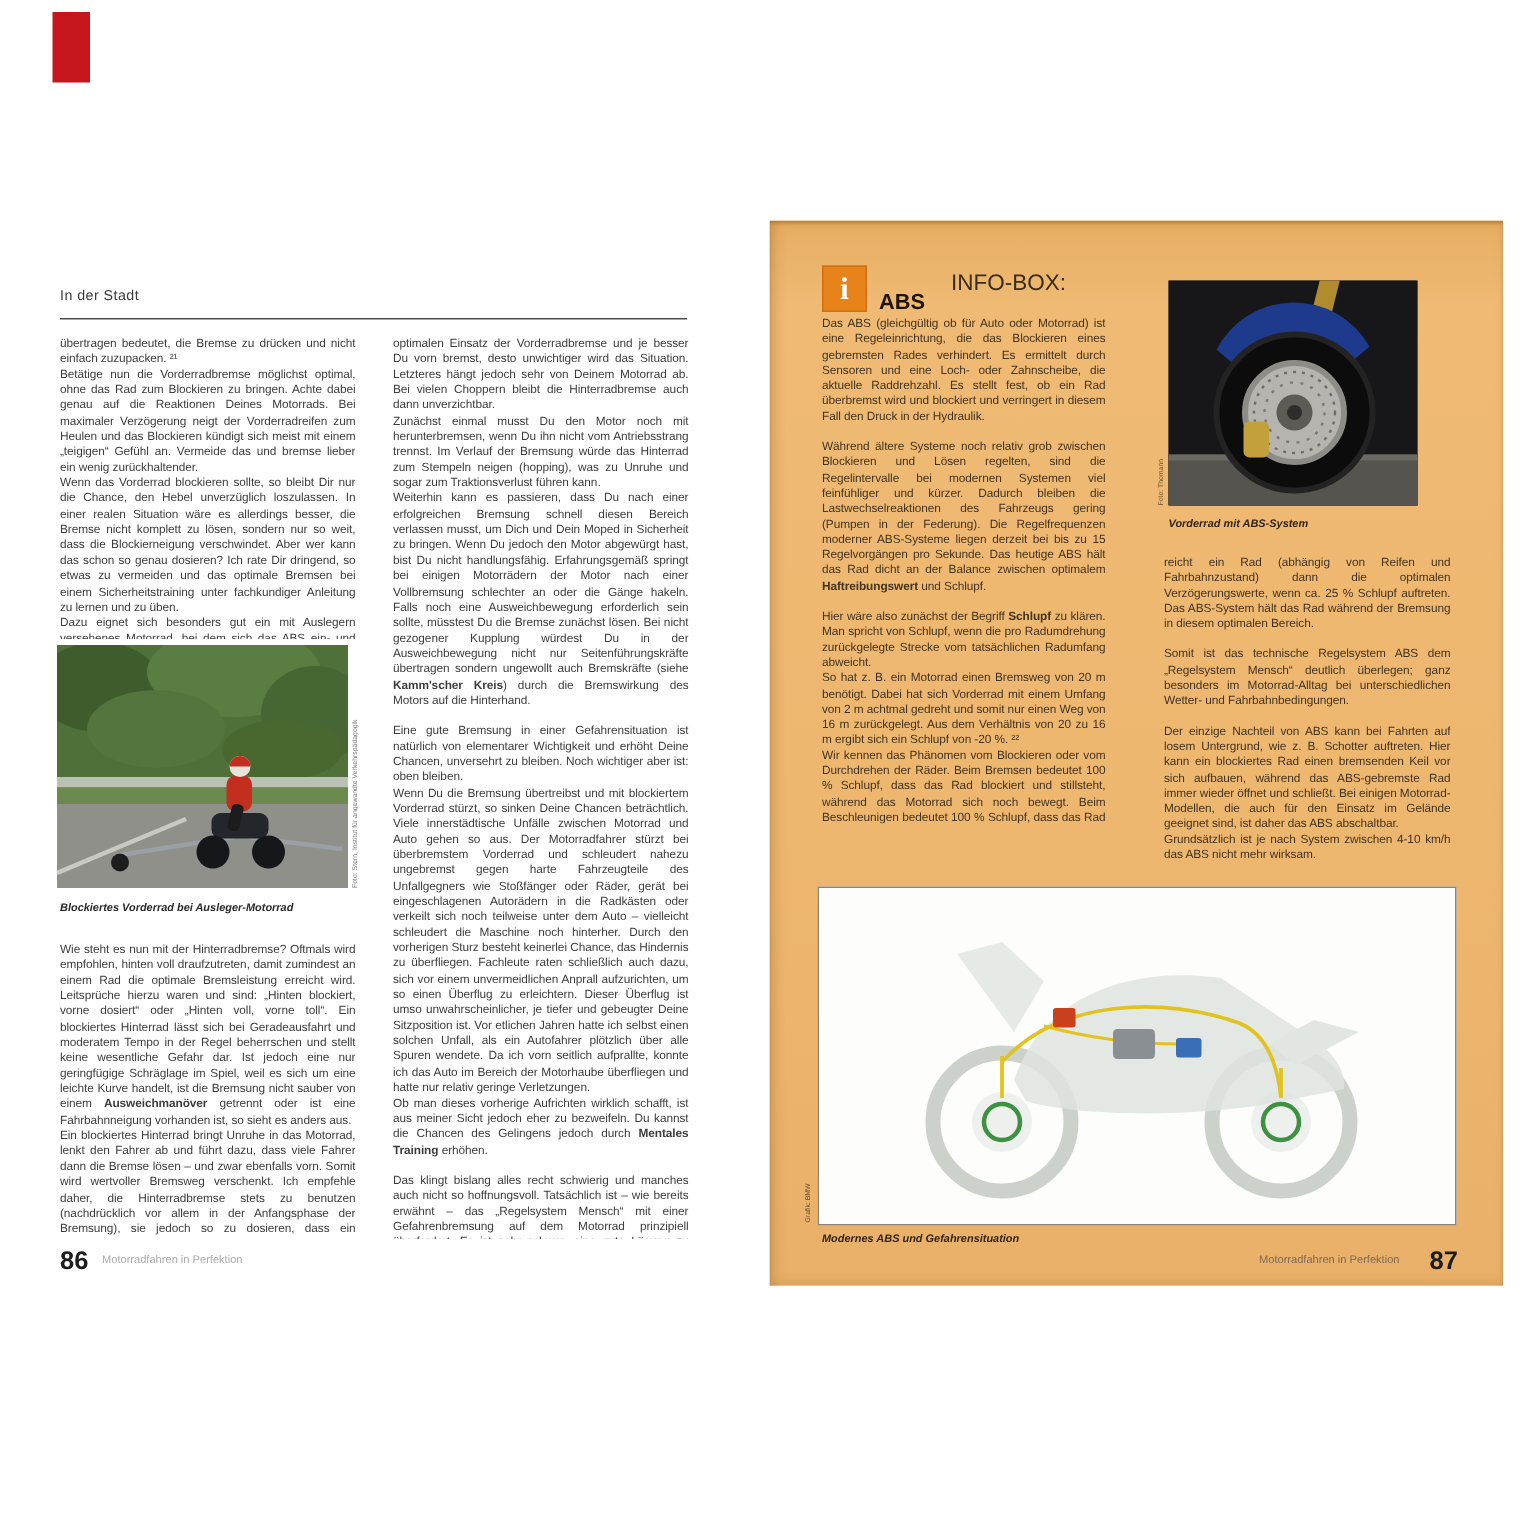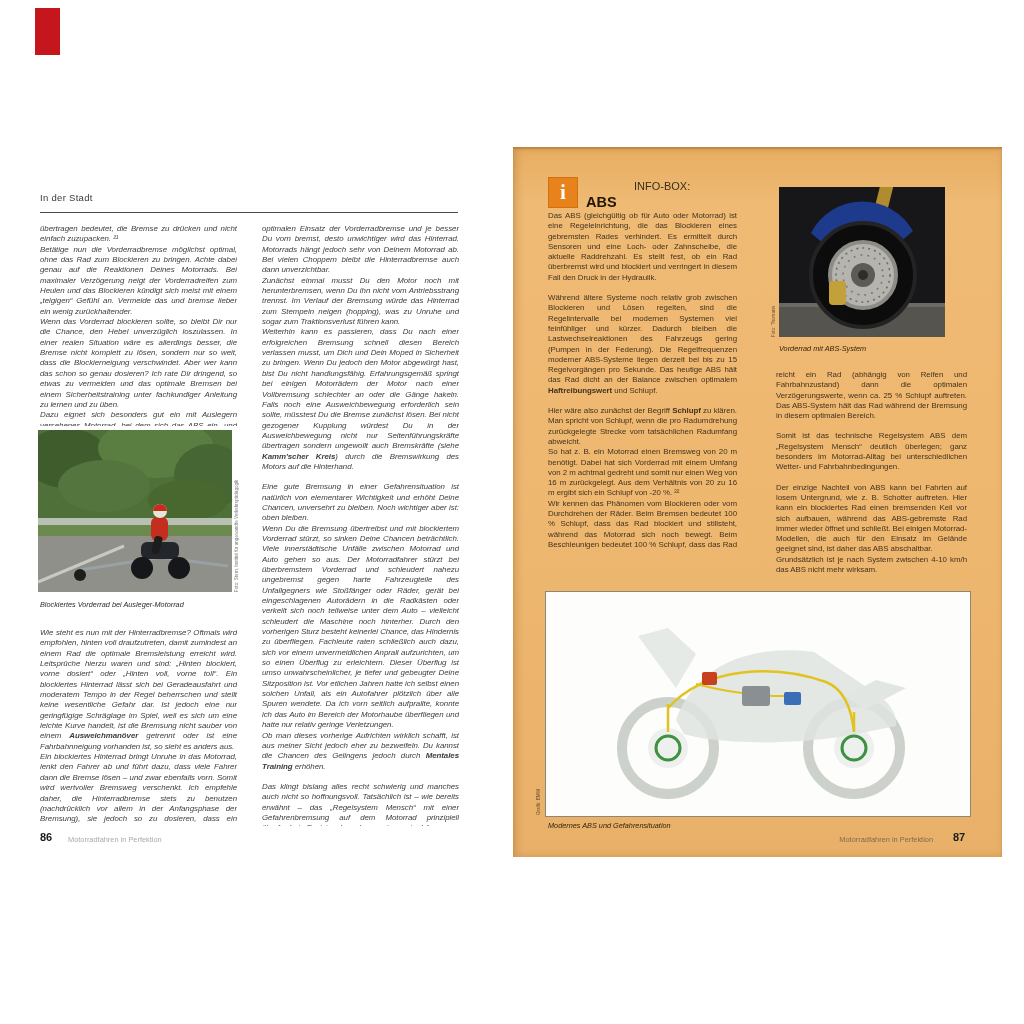--- a/index.html
+++ b/index.html
@@ -3,45 +3,45 @@
 <meta charset="utf-8">
 <style>
   html,body{margin:0;padding:0;background:#fff;}
   .canvas{position:relative;width:1024px;height:1024px;background:#ffffff;overflow:hidden;
           font-family:"Liberation Sans",sans-serif;color:#3d3d3d;}
   .abs{position:absolute;}
   
   .red-tab{left:35px;top:8px;width:25px;height:47px;background:#c5161d;}
   .running-header{left:40px;top:192px;width:418px;font-size:9.5px;color:#3a3a3a;letter-spacing:.3px;}
   .header-rule{left:40px;top:212px;width:418px;height:1px;background:#4a4a4a;}
-  .bodycol{font-size:7.9px;line-height:10.35px;text-align:justify;overflow:hidden;letter-spacing:-0.05px;font-style:italic;}
+  .bodycol{font-size:7.9px;line-height:10.35px;text-align:justify;overflow:hidden;letter-spacing:-0.05px;}
   .bodycol p{margin:0;}
   .bodycol p.gap{margin-top:10px;}
   .lp-col1-top{left:40px;top:224px;width:197px;height:202px;}
   .lp-col1-bottom{left:40px;top:628px;width:197px;height:198px;}
   .lp-col2{left:262px;top:224px;width:197px;height:602px;}
   .photo-frame{left:38px;top:430px;width:194px;height:162px;background:#444;}
   .photo-frame svg{display:block;}
   .v-credit{font-size:4.6px;color:#777;writing-mode:vertical-rl;transform:rotate(180deg);
             white-space:nowrap;overflow:hidden;}
   .lp-credit{left:234px;top:430px;height:162px;}
-  .caption{font-size:7.3px;font-weight:normal;font-style:italic;color:#2b2b2b;}
+  .caption{font-size:7.3px;font-weight:bold;font-style:italic;color:#2b2b2b;}
   .lp-caption{left:40px;top:600px;width:197px;}
-  .footer-num{font-size:11px;font-weight:bold;color:#1d1d1d;}
+  .footer-num{font-size:17px;font-weight:bold;color:#1d1d1d;}
   .lp-footer-num{left:40px;top:831px;}
   .lp-footer-title{left:68px;top:835px;font-size:7.4px;color:#a9a9a9;}
   
   .right-page{left:513px;top:147px;width:489px;height:710px;
               background:linear-gradient(180deg,#e7ad62 0%,#efba74 8%,#eeb770 55%,#e9b069 100%);
               box-shadow:inset 3px 0 8px rgba(120,70,10,.25), inset 0 2px 2px rgba(120,70,10,.3);
               color:#443627;}
   .info-icon{left:35px;top:30px;width:28px;height:29px;background:#e8831c;border:1px solid #d0700e;
              display:flex;align-items:center;justify-content:center;
              font-family:"Liberation Serif",serif;font-weight:bold;font-size:21px;color:#fff;line-height:1;}
-  .infobox-label{left:73px;top:33px;font-size:11px;color:#3a2d1a;padding-left:48px;}
+  .infobox-label{left:73px;top:33px;font-size:15px;color:#3a2d1a;padding-left:48px;}
   .infobox-title{left:73px;top:47px;font-size:14.5px;font-weight:bold;color:#1f1505;}
   .rp-col{font-size:7.9px;line-height:10.3px;text-align:justify;overflow:hidden;color:#42331f;letter-spacing:-0.05px;}
   .rp-col p{margin:0;}
   .rp-col p.gap{margin-top:10px;}
   .rp-col1{left:35px;top:64px;width:189px;height:338px;}
   .rp-col2{left:263px;top:223px;width:191px;height:220px;}
   .rp-photo{left:266px;top:40px;width:166px;height:150px;background:#111;}
   .rp-photo-credit{left:258px;top:40px;height:150px;color:#6b4e2a;}
   .rp-photo-caption{left:266px;top:197px;width:180px;color:#33240f;}
   .illu-box{left:32px;top:444px;width:424px;height:224px;background:#fdfdfb;border:1px solid #8f8576;}
@@ -93,21 +93,21 @@
   </div>
   <div class="abs v-credit lp-credit">Foto: Stern, Institut für angewandte Verkehrspädagogik</div>
   <div class="abs caption lp-caption">Blockiertes Vorderrad bei Ausleger-Motorrad</div>
 
   <div class="abs bodycol lp-col1-bottom">
     <p>Wie steht es nun mit der Hinterradbremse? Oftmals wird empfohlen, hinten voll draufzutreten, damit zumindest an einem Rad die optimale Bremsleistung erreicht wird. Leitsprüche hierzu waren und sind: „Hinten blockiert, vorne dosiert“ oder „Hinten voll, vorne toll“. Ein blockiertes Hinterrad lässt sich bei Geradeausfahrt und moderatem Tempo in der Regel beherrschen und stellt keine wesentliche Gefahr dar. Ist jedoch eine nur geringfügige Schräglage im Spiel, weil es sich um eine leichte Kurve handelt, ist die Bremsung nicht sauber von einem <b>Ausweichmanöver</b> getrennt oder ist eine Fahrbahnneigung vorhanden ist, so sieht es anders aus.</p>
     <p>Ein blockiertes Hinterrad bringt Unruhe in das Motorrad, lenkt den Fahrer ab und führt dazu, dass viele Fahrer dann die Bremse lösen – und zwar ebenfalls vorn. Somit wird wertvoller Bremsweg verschenkt. Ich empfehle daher, die Hinterradbremse stets zu benutzen (nachdrücklich vor allem in der Anfangsphase der Bremsung), sie jedoch so zu dosieren, dass ein Blockieren unterbleibt. Richte Dein Augenmerk auf den</p>
   </div>
 
   <div class="abs bodycol lp-col2">
-    <p>optimalen Einsatz der Vorderradbremse und je besser Du vorn bremst, desto unwichtiger wird das Hinterrad. Motorrads hängt jedoch sehr von Deinem Motorrad ab. Bei vielen Choppern bleibt die Hinterradbremse auch dann unverzichtbar.</p>
+    <p>optimalen Einsatz der Vorderradbremse und je besser Du vorn bremst, desto unwichtiger wird das Situation. Letzteres hängt jedoch sehr von Deinem Motorrad ab. Bei vielen Choppern bleibt die Hinterradbremse auch dann unverzichtbar.</p>
     <p>Zunächst einmal musst Du den Motor noch mit herunterbremsen, wenn Du ihn nicht vom Antriebsstrang trennst. Im Verlauf der Bremsung würde das Hinterrad zum Stempeln neigen (hopping), was zu Unruhe und sogar zum Traktionsverlust führen kann.</p>
     <p>Weiterhin kann es passieren, dass Du nach einer erfolgreichen Bremsung schnell diesen Bereich verlassen musst, um Dich und Dein Moped in Sicherheit zu bringen. Wenn Du jedoch den Motor abgewürgt hast, bist Du nicht handlungsfähig. Erfahrungsgemäß springt bei einigen Motorrädern der Motor nach einer Vollbremsung schlechter an oder die Gänge hakeln. Falls noch eine Ausweichbewegung erforderlich sein sollte, müsstest Du die Bremse zunächst lösen. Bei nicht gezogener Kupplung würdest Du in der Ausweichbewegung nicht nur Seitenführungskräfte übertragen sondern ungewollt auch Bremskräfte (siehe <b>Kamm'scher Kreis</b>) durch die Bremswirkung des Motors auf die Hinterhand.</p>
     <p class="gap">Eine gute Bremsung in einer Gefahrensituation ist natürlich von elementarer Wichtigkeit und erhöht Deine Chancen, unversehrt zu bleiben. Noch wichtiger aber ist: oben bleiben.</p>
     <p>Wenn Du die Bremsung übertreibst und mit blockiertem Vorderrad stürzt, so sinken Deine Chancen beträchtlich. Viele innerstädtische Unfälle zwischen Motorrad und Auto gehen so aus. Der Motorradfahrer stürzt bei überbremstem Vorderrad und schleudert nahezu ungebremst gegen harte Fahrzeugteile des Unfallgegners wie Stoßfänger oder Räder, gerät bei eingeschlagenen Autorädern in die Radkästen oder verkeilt sich noch teilweise unter dem Auto – vielleicht schleudert die Maschine noch hinterher. Durch den vorherigen Sturz besteht keinerlei Chance, das Hindernis zu überfliegen. Fachleute raten schließlich auch dazu, sich vor einem unvermeidlichen Anprall aufzurichten, um so einen Überflug zu erleichtern. Dieser Überflug ist umso unwahrscheinlicher, je tiefer und gebeugter Deine Sitzposition ist. Vor etlichen Jahren hatte ich selbst einen solchen Unfall, als ein Autofahrer plötzlich über alle Spuren wendete. Da ich vorn seitlich aufprallte, konnte ich das Auto im Bereich der Motorhaube überfliegen und hatte nur relativ geringe Verletzungen.</p>
     <p>Ob man dieses vorherige Aufrichten wirklich schafft, ist aus meiner Sicht jedoch eher zu bezweifeln. Du kannst die Chancen des Gelingens jedoch durch <b>Mentales Training</b> erhöhen.</p>
     <p class="gap">Das klingt bislang alles recht schwierig und manches auch nicht so hoffnungsvoll. Tatsächlich ist – wie bereits erwähnt – das „Regelsystem Mensch“ mit einer Gefahrenbremsung auf dem Motorrad prinzipiell überfordert. Es ist sehr schwer, eine gute Lösung zu finden zwischen den Extremen der Vorderradblockade auf der einen und einer zu laschen Bremsung mit verschenkten Wegen auf der anderen Seite.</p>
   </div>
 
   <div class="abs footer-num lp-footer-num">86</div>
   <div class="abs lp-footer-title">Motorradfahren in Perfektion</div>

